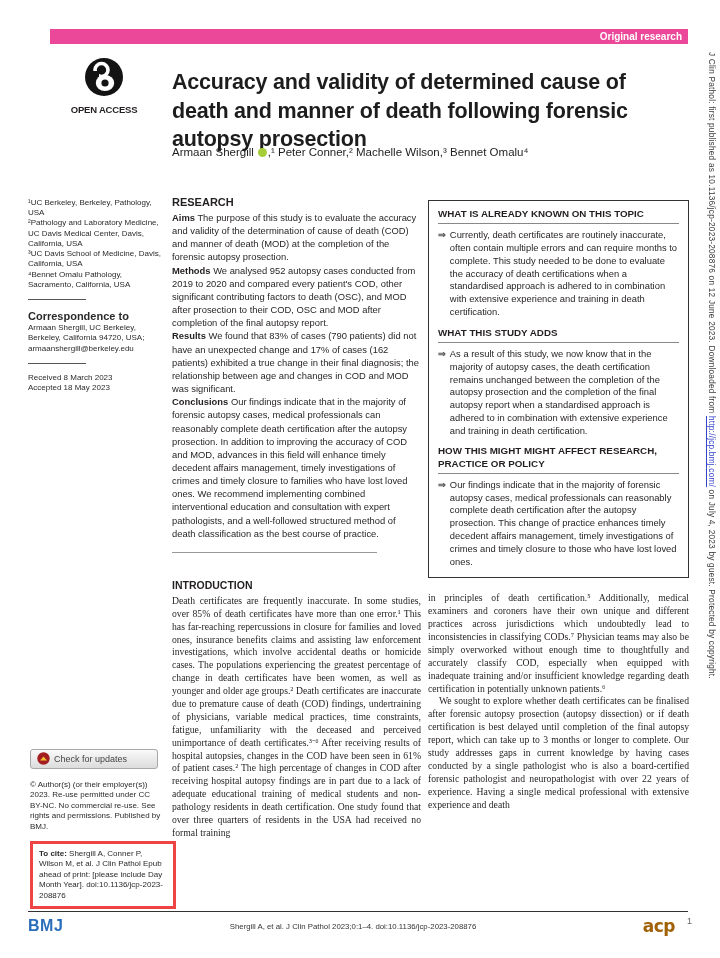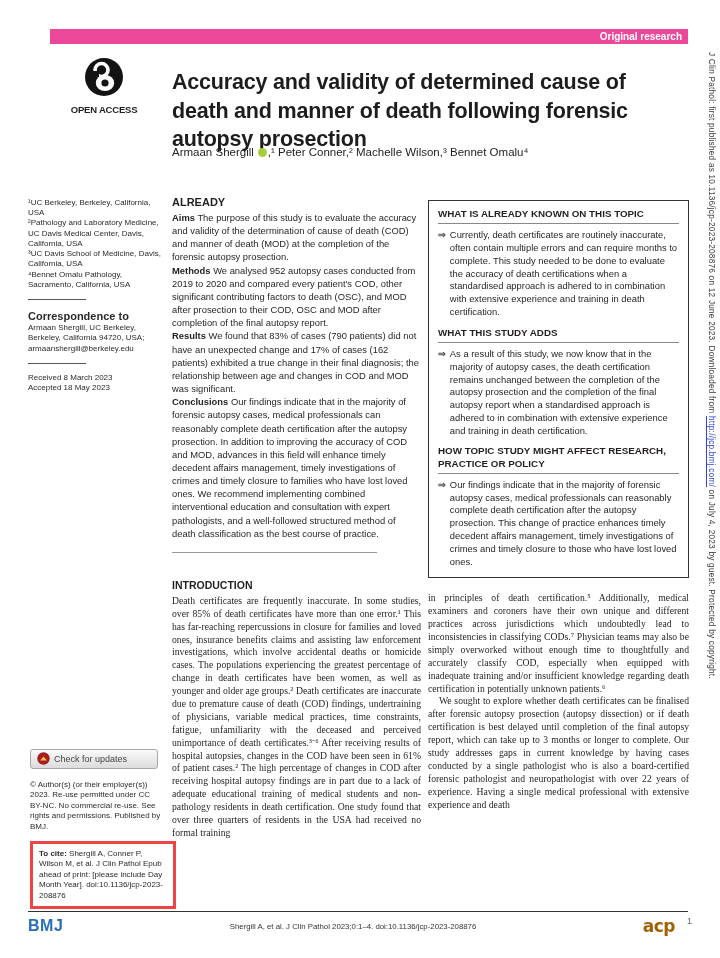--- a/index.html
+++ b/index.html
@@ -92,21 +92,21 @@
     <div class="oa-label">OPEN ACCESS</div>
   </div>
 
   <h1 class="title">Accuracy and validity of determined cause of death and manner of death following forensic autopsy prosection</h1>
 
   <div class="authors">
     <span>Armaan Shergill</span><span class="orcid"></span><span>,¹ Peter Conner,² Machelle Wilson,³ Bennet Omalu⁴</span>
   </div>
 
   <div class="sidebar">
-    <p>¹UC Berkeley, Berkeley, California, USA</p>
+    <p>¹UC Berkeley, Berkeley, Pathology, USA</p>
     <p>²Pathology and Laboratory Medicine, UC Davis Medical Center, Davis, California, USA</p>
     <p>³UC Davis School of Medicine, Davis, California, USA</p>
     <p>⁴Bennet Omalu Pathology, Sacramento, California, USA</p>
     <div class="sep"></div>
     <p class="lbl">Correspondence to</p>
     <p>Armaan Shergill, UC Berkeley, Berkeley, California 94720, USA; armaanshergill@berkeley.edu</p>
     <div class="sep"></div>
     <p>Received 8 March 2023</p>
     <p>Accepted 18 May 2023</p>
   </div>
@@ -121,21 +121,21 @@
       </span>
       <span>Check for updates</span>
     </button>
     <p class="copyright">© Author(s) (or their employer(s)) 2023. Re-use permitted under CC BY-NC. No commercial re-use. See rights and permissions. Published by BMJ.</p>
     <div class="tocite">
       <b>To cite:</b><span> Shergill A, Conner P, Wilson M, et al. J Clin Pathol Epub ahead of print: [please include Day Month Year]. doi:10.1136/jcp-2023-208876</span>
     </div>
   </div>
 
   <div class="col2">
-    <p class="abs-head">ALREADY</p>
+    <p class="abs-head">RESEARCH</p>
     <p class="abs"><b>Aims</b> <span>The purpose of this study is to evaluate the accuracy and validity of the determination of cause of death (COD) and manner of death (MOD) at the completion of the forensic autopsy prosection.</span></p>
     <p class="abs"><b>Methods</b> <span>We analysed 952 autopsy cases conducted from 2019 to 2020 and compared every patient's COD, other significant contributing factors to death (OSC), and MOD after prosection to their COD, OSC and MOD after completion of the final autopsy report.</span></p>
     <p class="abs"><b>Results</b> <span>We found that 83% of cases (790 patients) did not have an unexpected change and 17% of cases (162 patients) exhibited a true change in their final diagnosis; the relationship between age and changes in COD and MOD was significant.</span></p>
     <p class="abs"><b>Conclusions</b> <span>Our findings indicate that in the majority of forensic autopsy cases, medical professionals can reasonably complete death certification after the autopsy prosection. In addition to improving the accuracy of COD and MOD, advances in this field will enhance timely decedent affairs management, timely investigations of crimes and timely closure to families who have lost loved ones. We recommend implementing combined interventional education and consultation with expert pathologists, and a well-followed structured method of death classification as the best course of practice.</span></p>
     <hr class="abs-rule">
     <p class="intro-head">INTRODUCTION</p>
     <p class="serif intro-left">Death certificates are frequently inaccurate. In some studies, over 85% of death certificates have more than one error.¹ This has far-reaching repercussions in closure for families and loved ones, insurance benefits claims and assisting law enforcement investigations, which involve accidental deaths or homicide cases. The populations experiencing the greatest percentage of change in death certificates have been women, as well as younger and older age groups.² Death certificates are inaccurate due to premature cause of death (COD) findings, undertraining of physicians, variable medical practices, time constraints, fatigue, unfamiliarity with the deceased and perceived unimportance of death certificates.³⁻⁶ After receiving results of hospital autopsies, changes in the COD have been seen in 61% of patient cases.² The high percentage of changes in COD after receiving hospital autopsy findings are in part due to a lack of adequate educational training of medical students and non-pathology residents in death certification. One study found that over three quarters of residents in the USA had received no formal training</p>
   </div>
 
   <div class="col3">
@@ -143,21 +143,21 @@
       <div class="hl-head first">WHAT IS ALREADY KNOWN ON THIS TOPIC</div>
       <div class="hl-item">
         <span class="arr">⇒</span>
         <span>Currently, death certificates are routinely inaccurate, often contain multiple errors and can require months to complete. This study needed to be done to evaluate the accuracy of death certifications when a standardised approach is adhered to in combination with extensive experience and training in death certification.</span>
       </div>
       <div class="hl-head">WHAT THIS STUDY ADDS</div>
       <div class="hl-item">
         <span class="arr">⇒</span>
         <span>As a result of this study, we now know that in the majority of autopsy cases, the death certification remains unchanged between the completion of the autopsy prosection and the completion of the final autopsy report when a standardised approach is adhered to in combination with extensive experience and training in death certification.</span>
       </div>
-      <div class="hl-head">HOW TOPIC STUDY MIGHT AFFECT RESEARCH, PRACTICE OR POLICY</div>
+      <div class="hl-head">HOW THIS MIGHT MIGHT AFFECT RESEARCH, PRACTICE OR POLICY</div>
       <div class="hl-item">
         <span class="arr">⇒</span>
         <span>Our findings indicate that in the majority of forensic autopsy cases, medical professionals can reasonably complete death certification after the autopsy prosection. This change of practice enhances timely decedent affairs management, timely investigations of crimes and timely closure to those who have lost loved ones.</span>
       </div>
     </div>
     <div class="intro-right">
       <p class="serif">in principles of death certification.⁵ Additionally, medical examiners and coroners have their own unique and different practices across jurisdictions which undoubtedly lead to inconsistencies in classifying CODs.⁷ Physician teams may also be simply overworked without enough time to thoughtfully and accurately classify COD, especially when equipped with inadequate training and/or insufficient knowledge regarding death certification in potentially unknown patients.⁶</p>
       <p class="serif indent">We sought to explore whether death certificates can be finalised after forensic autopsy prosection (autopsy dissection) or if death certification is best delayed until completion of the final autopsy report, which can take up to 3 months or longer to complete. Our study addresses gaps in current knowledge by having cases conducted by a single pathologist who is also a board-certified forensic pathologist and neuropathologist with over 22 years of experience. Having a single medical professional with extensive experience and death</p>
     </div>
   </div>

